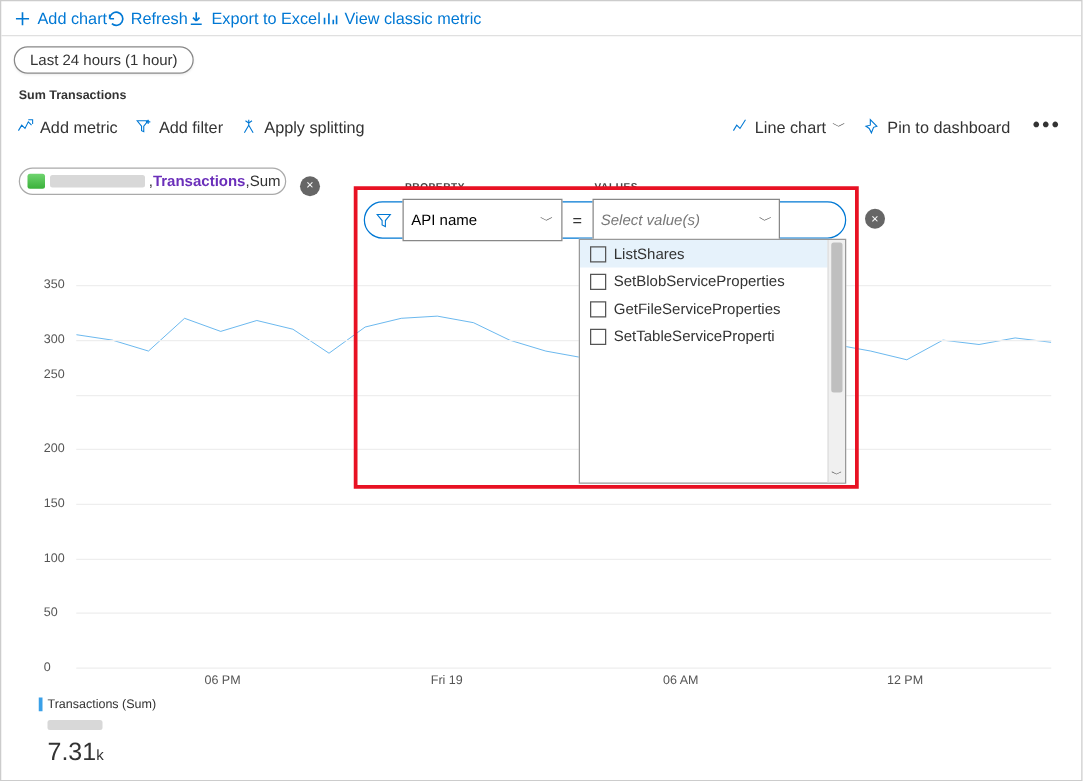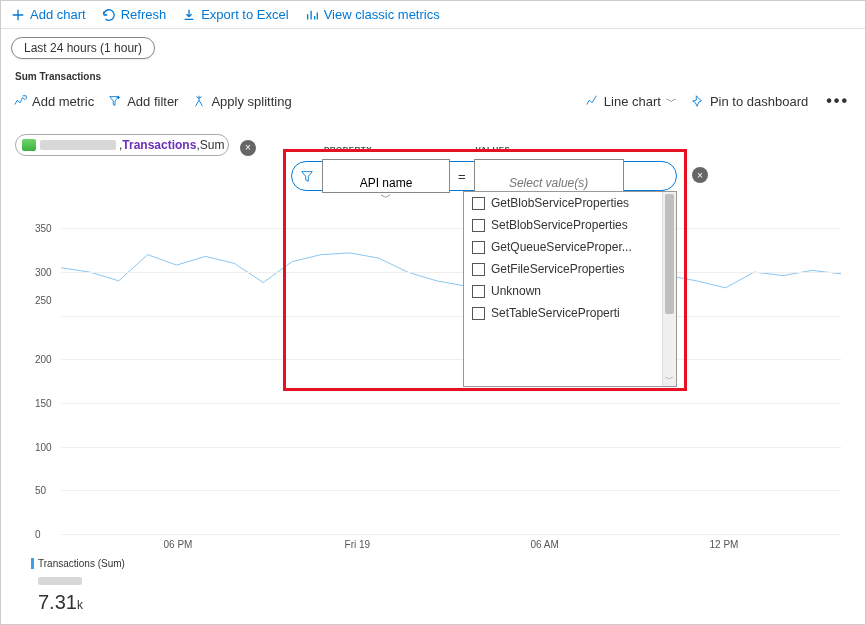--- a/index.html
+++ b/index.html
@@ -1,19 +1,19 @@
 <!DOCTYPE html>
 <html><head>
   <meta charset="utf-8">
   <style>
     * { box-sizing: border-box; margin: 0; padding: 0; font-family: 'Segoe UI', Arial, sans-serif; }
     body { width: 866px; height: 625px; background: #fff; border: 1px solid #ccc; overflow: hidden; position: relative; }
     
     
-    .top-toolbar { display: flex; align-items: center; padding: 6px 10px; border-bottom: 1px solid #e0e0e0; gap: 16px; }
+    .top-toolbar { display: flex; align-items: center; padding: 6px 10px; border-bottom: 1px solid #e0e0e0; gap: 0; }
     .top-toolbar .tb-btn { display: flex; align-items: center; gap: 5px; color: #0078d4; font-size: 13px; cursor: pointer; }
     .top-toolbar svg { width: 14px; height: 14px; }
     
     
     .time-row { padding: 8px 10px 6px; }
     .time-pill { display: inline-flex; align-items: center; border: 1px solid #888; border-radius: 14px; padding: 3px 12px; font-size: 12px; color: #333; cursor: pointer; box-shadow: 0 1px 2px rgba(0,0,0,0.08); }
     
     
     .title-row { padding: 6px 14px 4px; }
     .title-row h2 { font-size: 10px; font-weight: 600; color: #333; }
@@ -50,21 +50,21 @@
     .summary .sval .unit { font-size: 12px; }
     
     
     .redbox { position: absolute; left: 282px; top: 148px; width: 404px; height: 242px; border: 3px solid #e81123; pointer-events: none; z-index: 40; }
     
     
     .filter-pill { position: absolute; left: 290px; top: 160px; width: 386px; height: 30px; border: 1px solid #0078d4; border-radius: 16px; display: flex; align-items: center; padding: 2px 4px; gap: 8px; background: #fff; z-index: 30; }
     .filter-pill svg.funnel { width: 14px; height: 14px; stroke: #0078d4; fill: none; margin-left: 4px; }
     .filter-pill .fld { position: relative; }
     .filter-pill .fld-label { position: absolute; top: -14px; left: 2px; font-size: 8px; font-weight: 700; color: #444; letter-spacing: 0.5px; }
-    .filter-pill .sel { border: 1px solid #888; height: 22px; font-size: 12px; padding: 16px 6px; background: #fff; display:flex; align-items:center; justify-content:space-between;flex-direction:column; }
+    .filter-pill .sel { border: 1px solid #888; height: 22px; font-size: 12px; padding: 16px 6px; background: #fff; display:flex; align-items:center; justify-content:space-between; }
     .filter-pill .sel.prop { width: 128px; }
     .filter-pill .sel.vals { width: 150px; color: #777; font-style: italic; }
     .filter-pill .eq { font-size: 13px; color: #333; }
     .close-circ.out { position:absolute; left: 685px; top: 166px; z-index:30;}
     
     
     .dropdown { position: absolute; left: 462px; top: 190px; width: 214px; height: 196px; border: 1px solid #999; background: #fff; z-index: 35; overflow: hidden; }
     .dropdown .scroll { position:absolute; right:0; top:0; bottom:0; width:14px; background:#f0f0f0; border-left:1px solid #ddd;}
     .dropdown .scroll .thumb{position:absolute; left:2px; right:2px; top:2px; height:120px; background:#bfbfbf; border-radius:2px;}
     .dropdown .scroll .arrd{position:absolute; left:0;right:0;bottom:0;height:14px;display:flex;align-items:center;justify-content:center;font-size:9px;color:#555;}
@@ -94,21 +94,21 @@
   <div class="tb-btn">
     <svg viewBox="0 0 16 16">
         <path stroke="#0078d4" stroke-width="1.5" fill="none" d="M8 2v8m0 0l-3-3m3 3l3-3M3 13h10"></path>
       </svg>
     <span>Export to Excel</span>
   </div>
   <div class="tb-btn">
     <svg viewBox="0 0 16 16">
         <path stroke="#0078d4" stroke-width="1.5" d="M3 13V7M7 13V3M11 13V9M14 13V5"></path>
       </svg>
-    <span>View classic metrics</span>
+    <span>View classic metric</span>
   </div>
 </div>
 
 <div class="time-row">
   <div class="time-pill">
     <span>Last 24 hours (1 hour)</span>
   </div>
 </div>
 
 <div class="title-row">
@@ -182,39 +182,31 @@
     <div class="fld-label">VALUES</div>
     <div class="sel vals">
       <span>Select value(s)</span>
       <span class="chev">﹀</span>
     </div>
   </div>
 </div>
 <span class="close-circ out">×</span>
 
 <div class="dropdown">
+  <div class="opt hover">
+      <span class="cb"></span>
+      <span class="optlabel">ListShares</span>
+    </div>
   <div class="opt">
       <span class="cb"></span>
-      <span class="optlabel">GetBlobServiceProperties</span>
+      <span class="optlabel">SetBlobServiceProperties</span>
     </div>
   <div class="opt">
       <span class="cb"></span>
-      <span class="optlabel">SetBlobServiceProperties</span>
-    </div>
-  <div class="opt">
-      <span class="cb"></span>
-      <span class="optlabel">GetQueueServiceProper...</span>
-    </div>
-  <div class="opt">
-      <span class="cb"></span>
       <span class="optlabel">GetFileServiceProperties</span>
-    </div>
-  <div class="opt">
-      <span class="cb"></span>
-      <span class="optlabel">Unknown</span>
     </div>
   <div class="opt last">
       <span class="cb"></span>
       <span class="optlabel">SetTableServiceProperti</span>
     </div>
   <div class="scroll">
     <div class="thumb"></div>
     <div class="arrd">﹀</div>
   </div>
 </div>

